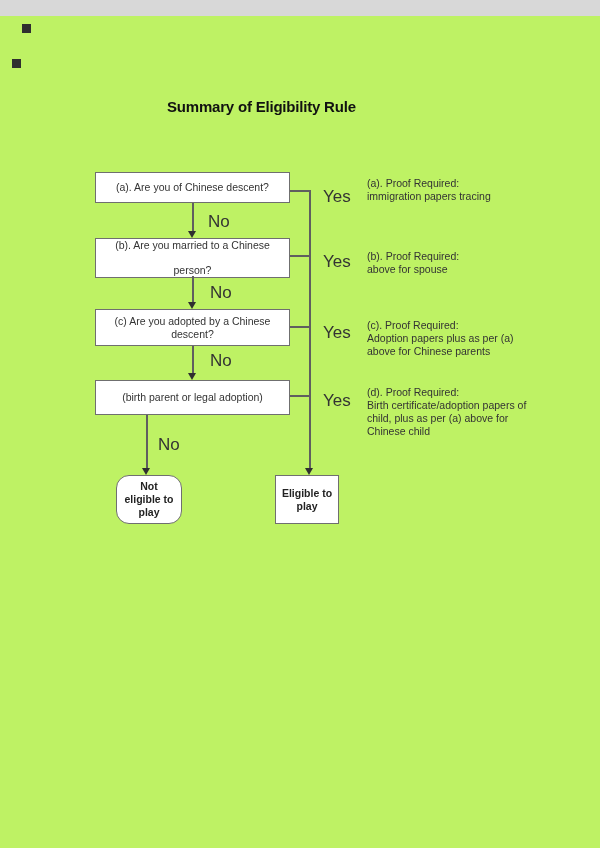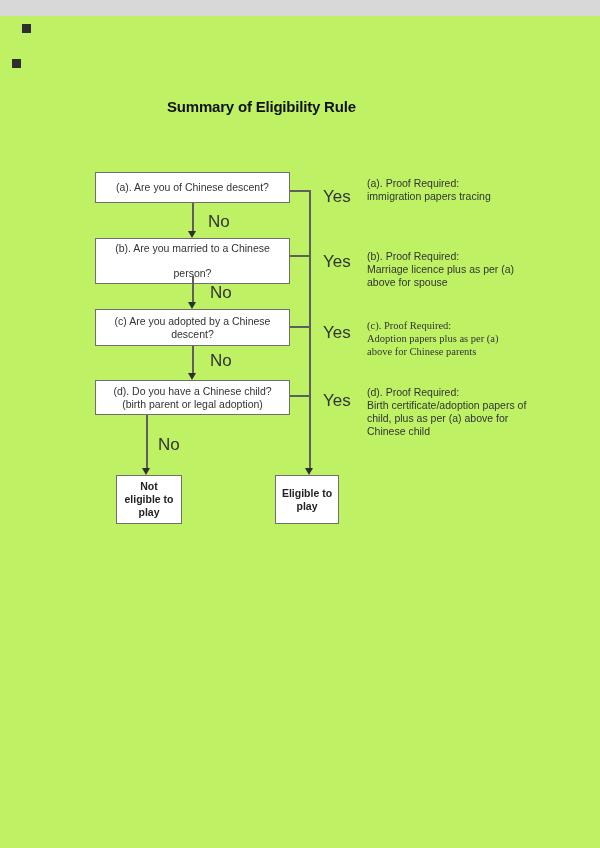--- a/index.html
+++ b/index.html
@@ -45,30 +45,29 @@
 <div class="page">
 
   <div class="speck" style="left:22px;top:8px;width:9px;height:9px;"></div>
   <div class="speck" style="left:12px;top:43px;width:9px;height:9px;"></div>
 
   <div class="title">Summary of Eligibility Rule</div>
 
   <div class="qbox" style="top:156px;height:31px;">
       <div>(a). Are you of Chinese descent?</div>
     </div>
-  <div class="qbox" style="top:222px;height:46px;gap:12px;">
+  <div class="qbox" style="top:222px;height:40px;gap:12px;">
       <div>(b). Are you married to a Chinese</div>
       <div>person?</div>
     </div>
   <div class="qbox" style="top:293px;height:37px;">
       <div>(c) Are you adopted by a Chinese</div>
       <div>descent?</div>
     </div>
   <div class="qbox" style="top:364px;height:35px;">
-      <div>(d). Do you have a Chinese child?</div>
       <div>(birth parent or legal adoption)</div>
     </div>
 
   <div class="vline" style="left:192px;top:187px;height:29px;"></div>
   <div class="arrow-down" style="left:188px;top:215px;"></div>
 
   <div class="vline" style="left:192px;top:260px;height:27px;"></div>
   <div class="arrow-down" style="left:188px;top:286px;"></div>
 
   <div class="vline" style="left:192px;top:330px;height:27px;"></div>
@@ -94,36 +93,35 @@
   <div class="lbl" style="left:323px;top:236px;">Yes</div>
   <div class="lbl" style="left:323px;top:307px;">Yes</div>
   <div class="lbl" style="left:323px;top:375px;">Yes</div>
 
   <div class="proof" style="top:161px;">
       <div>(a). Proof Required:</div>
       <div>immigration papers tracing</div>
     </div>
   <div class="proof" style="top:234px;">
       <div>(b). Proof Required:</div>
-      <div>Marriage licence plus as per (a)</div>
       <div>above for spouse</div>
     </div>
-  <div class="proof" style="top:303px;font-family:Liberation Serif, serif;">
+  <div class="proof" style="top:303px;">
       <div>(c). Proof Required:</div>
       <div>Adoption papers plus as per (a)</div>
       <div>above for Chinese parents</div>
     </div>
   <div class="proof" style="top:370px;">
       <div>(d). Proof Required:</div>
       <div>Birth certificate/adoption papers of</div>
       <div>child, plus as per (a) above for</div>
       <div>Chinese child</div>
     </div>
 
-  <div class="tbox" style="left:116px;top:459px;">
+  <div class="tbox" style="left:116px;top:459px;border-radius:13px;">
       <div>Not</div>
       <div>eligible to</div>
       <div>play</div>
     </div>
   <div class="tbox" style="left:275px;top:459px;width:64px;">
       <div>Eligible to</div>
       <div>play</div>
     </div>
 
 </div>

